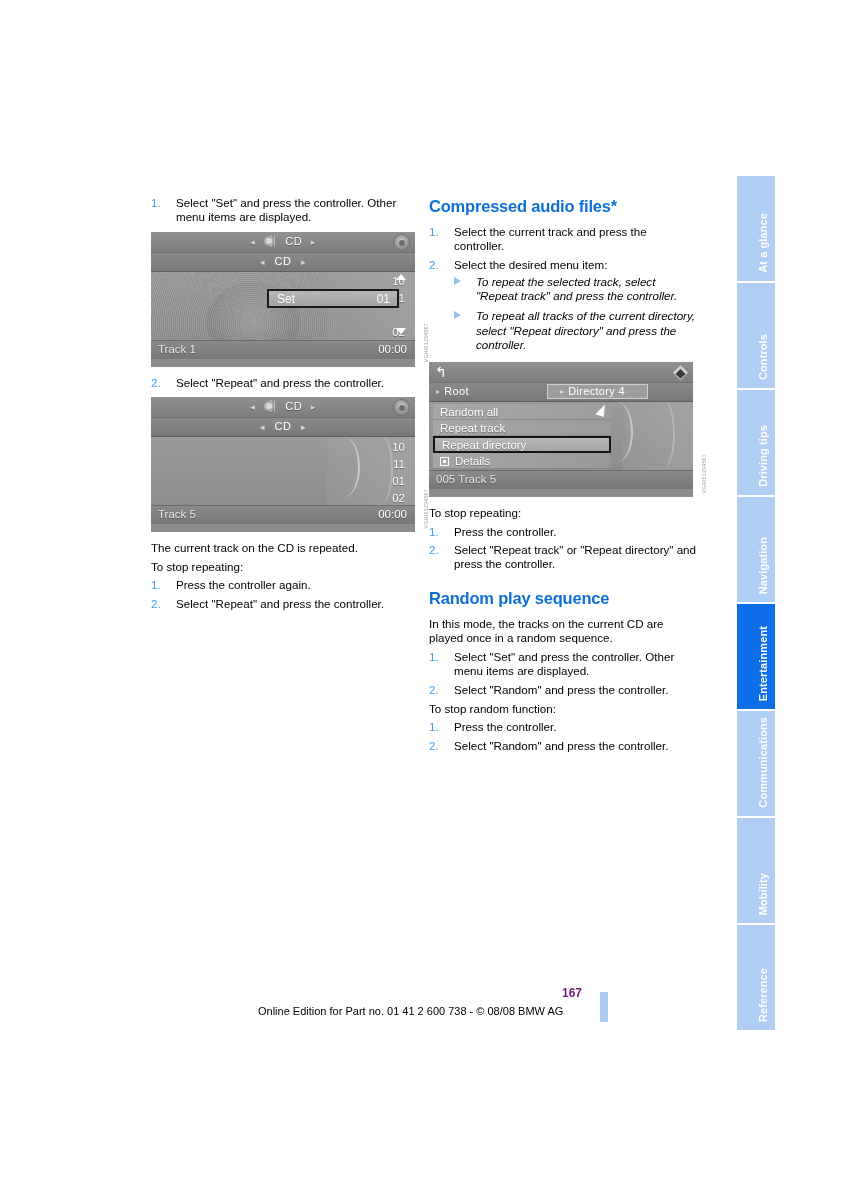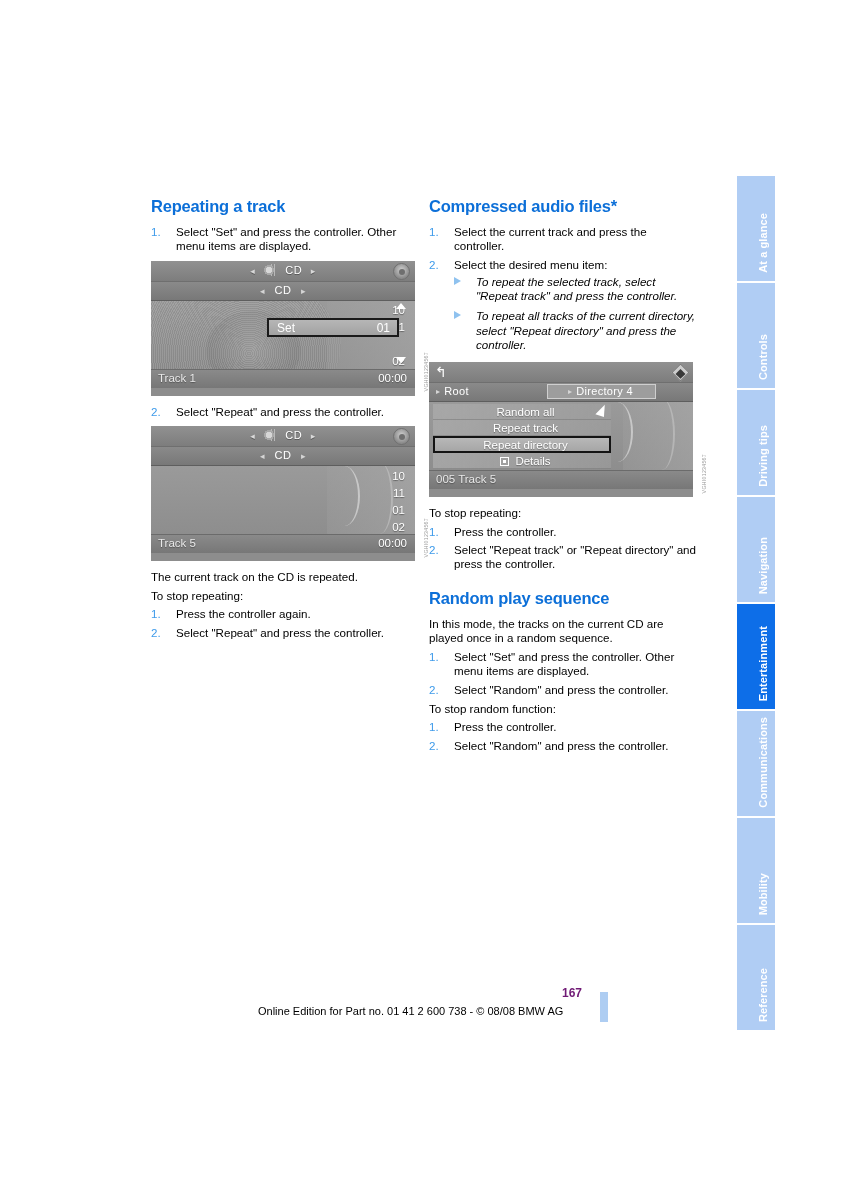--- a/index.html
+++ b/index.html
@@ -168,21 +168,21 @@
   .shot .subbar .crumb {
     position: absolute; top: 2px;
     color: #ffffff; font-size: 11px; letter-spacing: .3px;
   }
   .shot .subbar .crumb .tri {
     color: #d7d7d7; font-size: 8px; margin-right: 4px; vertical-align: 1px;
   }
   .shot .subbar .crumb.root { left: 7px; }
   .shot .subbar .crumb.dir {
     left: 118px;
-    padding: 0 22px 1px 20px;
+    padding: 0 22px 1px 12px;
     background: #9d9d9d;
     border: 1px solid #cfcfcf;
     top: 1px;
   }
 
   
   .shot .body {
     position: relative;
     height: 76px;
     background: linear-gradient(180deg,#9a9a9a,#8c8c8c);
@@ -252,21 +252,21 @@
     border-bottom: 1px solid rgba(120,120,120,.55);
     text-shadow: 0 1px 1px rgba(0,0,0,.35);
   }
   .menulist .mi.selected {
     border: 2px solid #141414;
     height: 18px; line-height: 15px;
     background: linear-gradient(#b8b8b8,#a6a6a6);
   }
 
   
-  .menulist.wide { width: 178px; left: 4px; top: 2px; text-align: center; }
+  .menulist.wide { width: 178px; left: 4px; top: 2px; }
   .menulist.wide .mi { height: 16px; line-height: 16px; font-size: 11.5px; }
   .menulist.wide .mi.selected { height: 17px; line-height: 14px; }
   .mi .boxicon {
     display: inline-block;
     width: 9px; height: 9px;
     border: 1.5px solid #ffffff;
     vertical-align: -1px;
     margin-right: 6px;
     position: relative;
   }
@@ -374,21 +374,20 @@
     background: #aecdf2;
   }
 </style>
 </head>
 <body>
 
 <div id="page">
 
   <div class="col" id="col-left">
 
-    <h2 class="section-title">Repeating a track</h2>
 
     <ol class="steps">
       <li>
         <span class="num">1.</span>
         <span class="txt">Select "Set" and press the controller. Other menu items are displayed.</span>
       </li>
     </ol>
 
     <div class="figure">
       <div class="shot">

